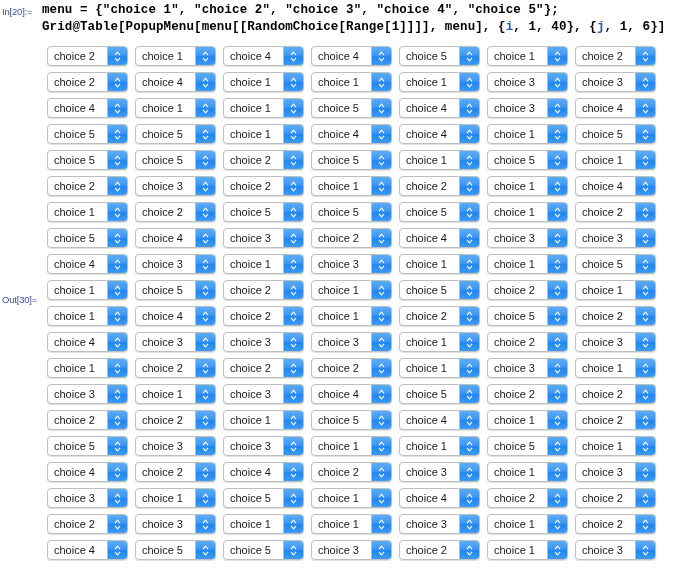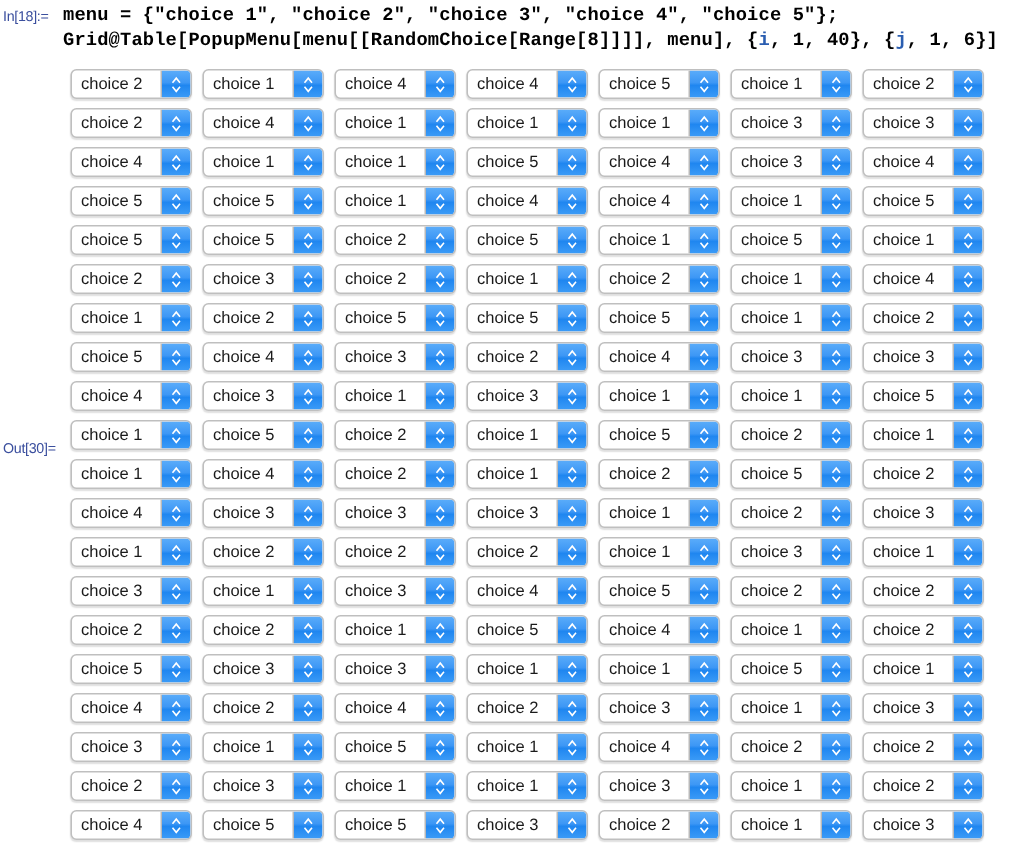--- a/index.html
+++ b/index.html
@@ -126,23 +126,23 @@
     width: 9px;
     height: 13px;
   }
 </style>
 </head>
 <body>
 
 <div id="notebook">
 
   <div class="in-cell">
-    <div class="cell-label in-label">In[18]:=</div>
+    <div class="cell-label in-label">In[20]:=</div>
     <div class="code-line code-line-1">menu = {"choice 1", "choice 2", "choice 3", "choice 4", "choice 5"};</div>
-    <div class="code-line code-line-2"><span>Grid@Table[PopupMenu[menu[[RandomChoice[Range[8]]]], menu], {</span><span class="tok-var">i</span><span>, 1, 40}, {</span><span class="tok-var">j</span><span>, 1, 6}]</span></div>
+    <div class="code-line code-line-2"><span>Grid@Table[PopupMenu[menu[[RandomChoice[Range[1]]]], menu], {</span><span class="tok-var">i</span><span>, 1, 40}, {</span><span class="tok-var">j</span><span>, 1, 6}]</span></div>
   </div>
 
   <div class="out-cell">
     <div class="grid" id="popup-grid">
         <div class="popup-wrap">
           <div class="popup">
             <span class="popup-label">choice 2</span>
             <span class="popup-btn">
               <svg class="chev" viewBox="0 0 9 13" xmlns="http://www.w3.org/2000/svg">
                 <path d="M4.5 1.2 L7.4 4.8 L6.6 5.5 L4.5 3.0 L2.4 5.5 L1.6 4.8 Z" fill="#ffffff"></path>

